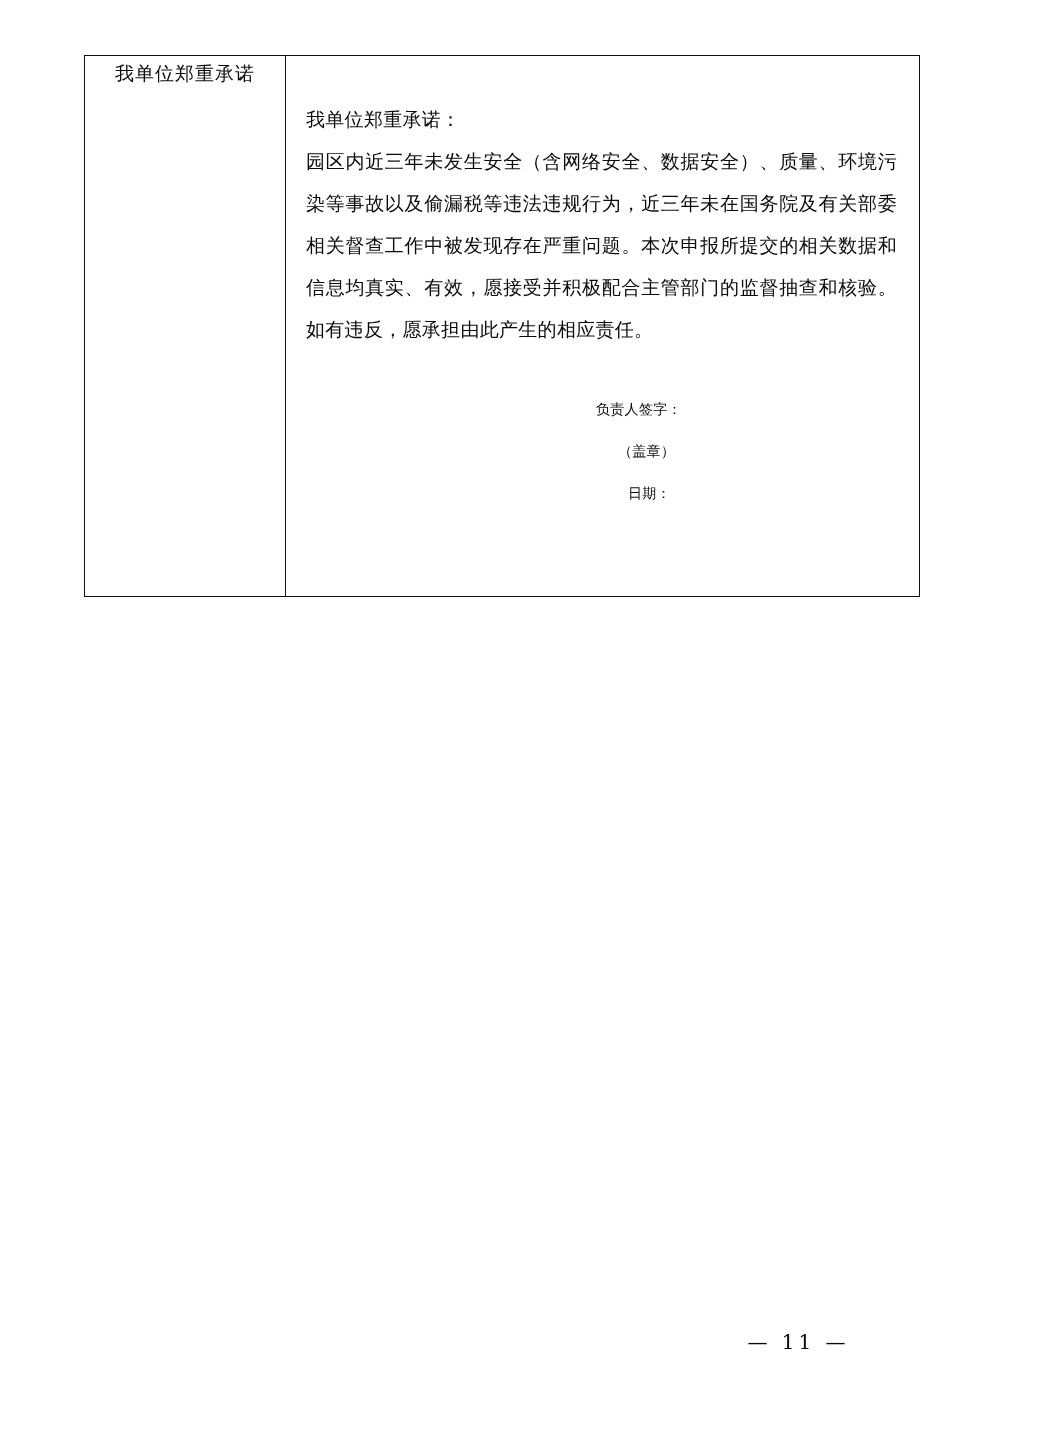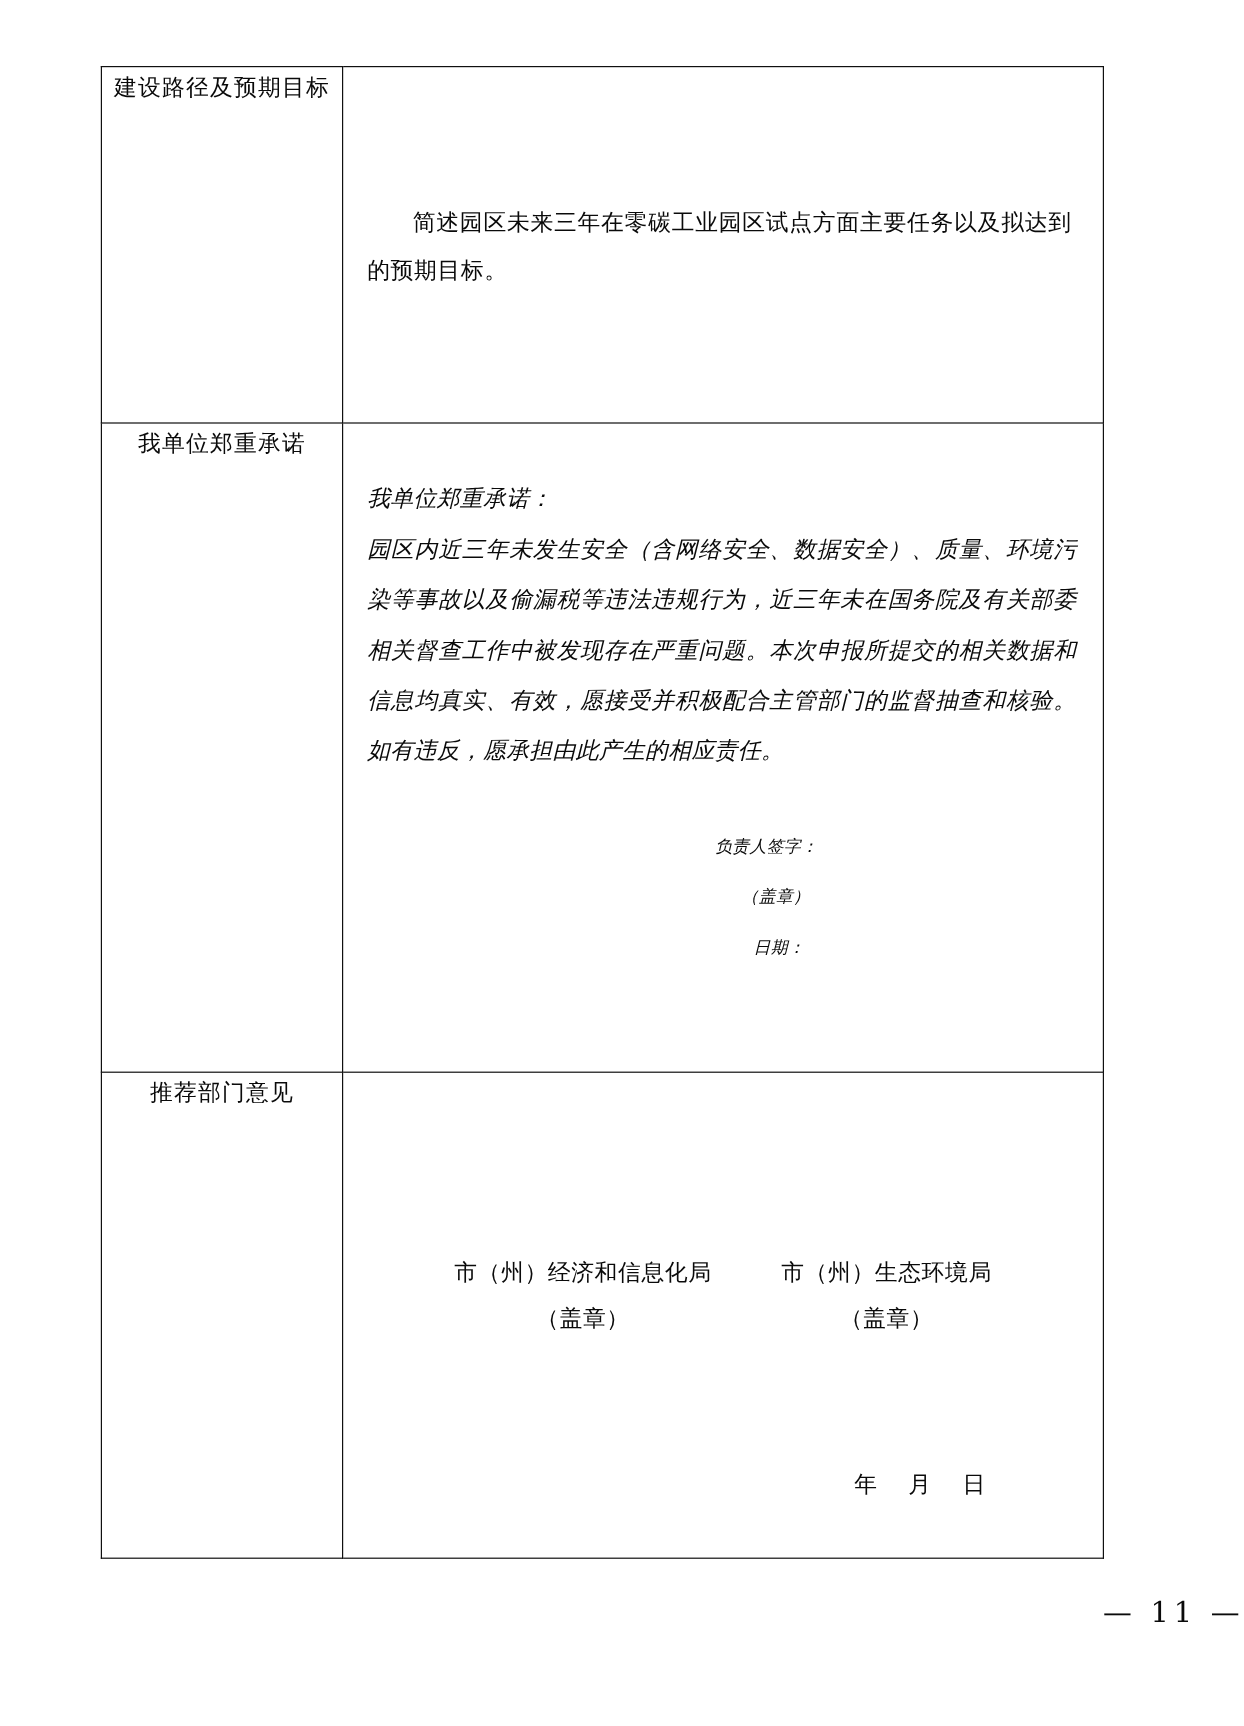--- a/index.html
+++ b/index.html
@@ -58,21 +58,20 @@
     padding: 110px 26px 0 20px;
     text-align: justify;
     text-justify: inter-ideograph;
   }
   .indent2 {
     text-indent: 2em;
   }
   
   .row2 .content-cell {
     height: 540px;
-    font-style: italic;
   }
   .row2-body {
     font-size: 19px;
     line-height: 42px;
     letter-spacing: 0.3px;
     padding: 42px 22px 0 20px;
     text-align: justify;
     text-justify: inter-ideograph;
   }
   .sign-block {
@@ -116,72 +115,48 @@
     right: 88px;
     bottom: 48px;
     font-size: 19px;
     letter-spacing: 10px;
   }
   .page-number {
     position: absolute;
     left: 0;
     top: 1330px;
     width: 1037px;
-    text-align: right;
-    font-size: 24px;
+    text-align: center;
+    font-size: 20px;
     letter-spacing: 4px;
     padding-left: 560px;
     box-sizing: border-box;
   }
 </style>
 </head>
 <body>
 
 <div class="page">
 
   <table class="form-table">
     <tbody>
-      <tr class="row1">
-        <td class="label-cell">建设路径及预期目标</td>
-        <td class="content-cell">
-          <div class="row1-text indent2">简述园区未来三年在零碳工业园区试点方面主要任务以及拟达到的预期目标。</div>
-        </td>
-      </tr>
 
       <tr class="row2">
         <td class="label-cell">我单位郑重承诺</td>
         <td class="content-cell">
           <div class="row2-body">
             <div>我单位郑重承诺：</div>
             <div>园区内近三年未发生安全（含网络安全、数据安全）、质量、环境污染等事故以及偷漏税等违法违规行为，近三年未在国务院及有关部委相关督查工作中被发现存在严重问题。本次申报所提交的相关数据和信息均真实、有效，愿接受并积极配合主管部门的监督抽查和核验。如有违反，愿承担由此产生的相应责任。</div>
             <div class="sign-block">
               <div>负责人签字：</div>
               <div class="seal">（盖章）</div>
               <div class="date">日期：</div>
             </div>
           </div>
         </td>
       </tr>
 
-      <tr class="row3">
-        <td class="label-cell">推荐部门意见</td>
-        <td class="content-cell">
-          <div class="dept-row">
-            <div class="cols">
-              <span class="dept-col">
-                <span>市（州）经济和信息化局</span>
-                <span class="seal">（盖章）</span>
-              </span>
-              <span class="dept-col">
-                <span>市（州）生态环境局</span>
-                <span class="seal">（盖章）</span>
-              </span>
-            </div>
-          </div>
-          <div class="ymd">年 月 日</div>
-        </td>
-      </tr>
     </tbody>
   </table>
 
   <div class="page-number">— 11 —</div>
 
 </div>
 
 </body></html>

